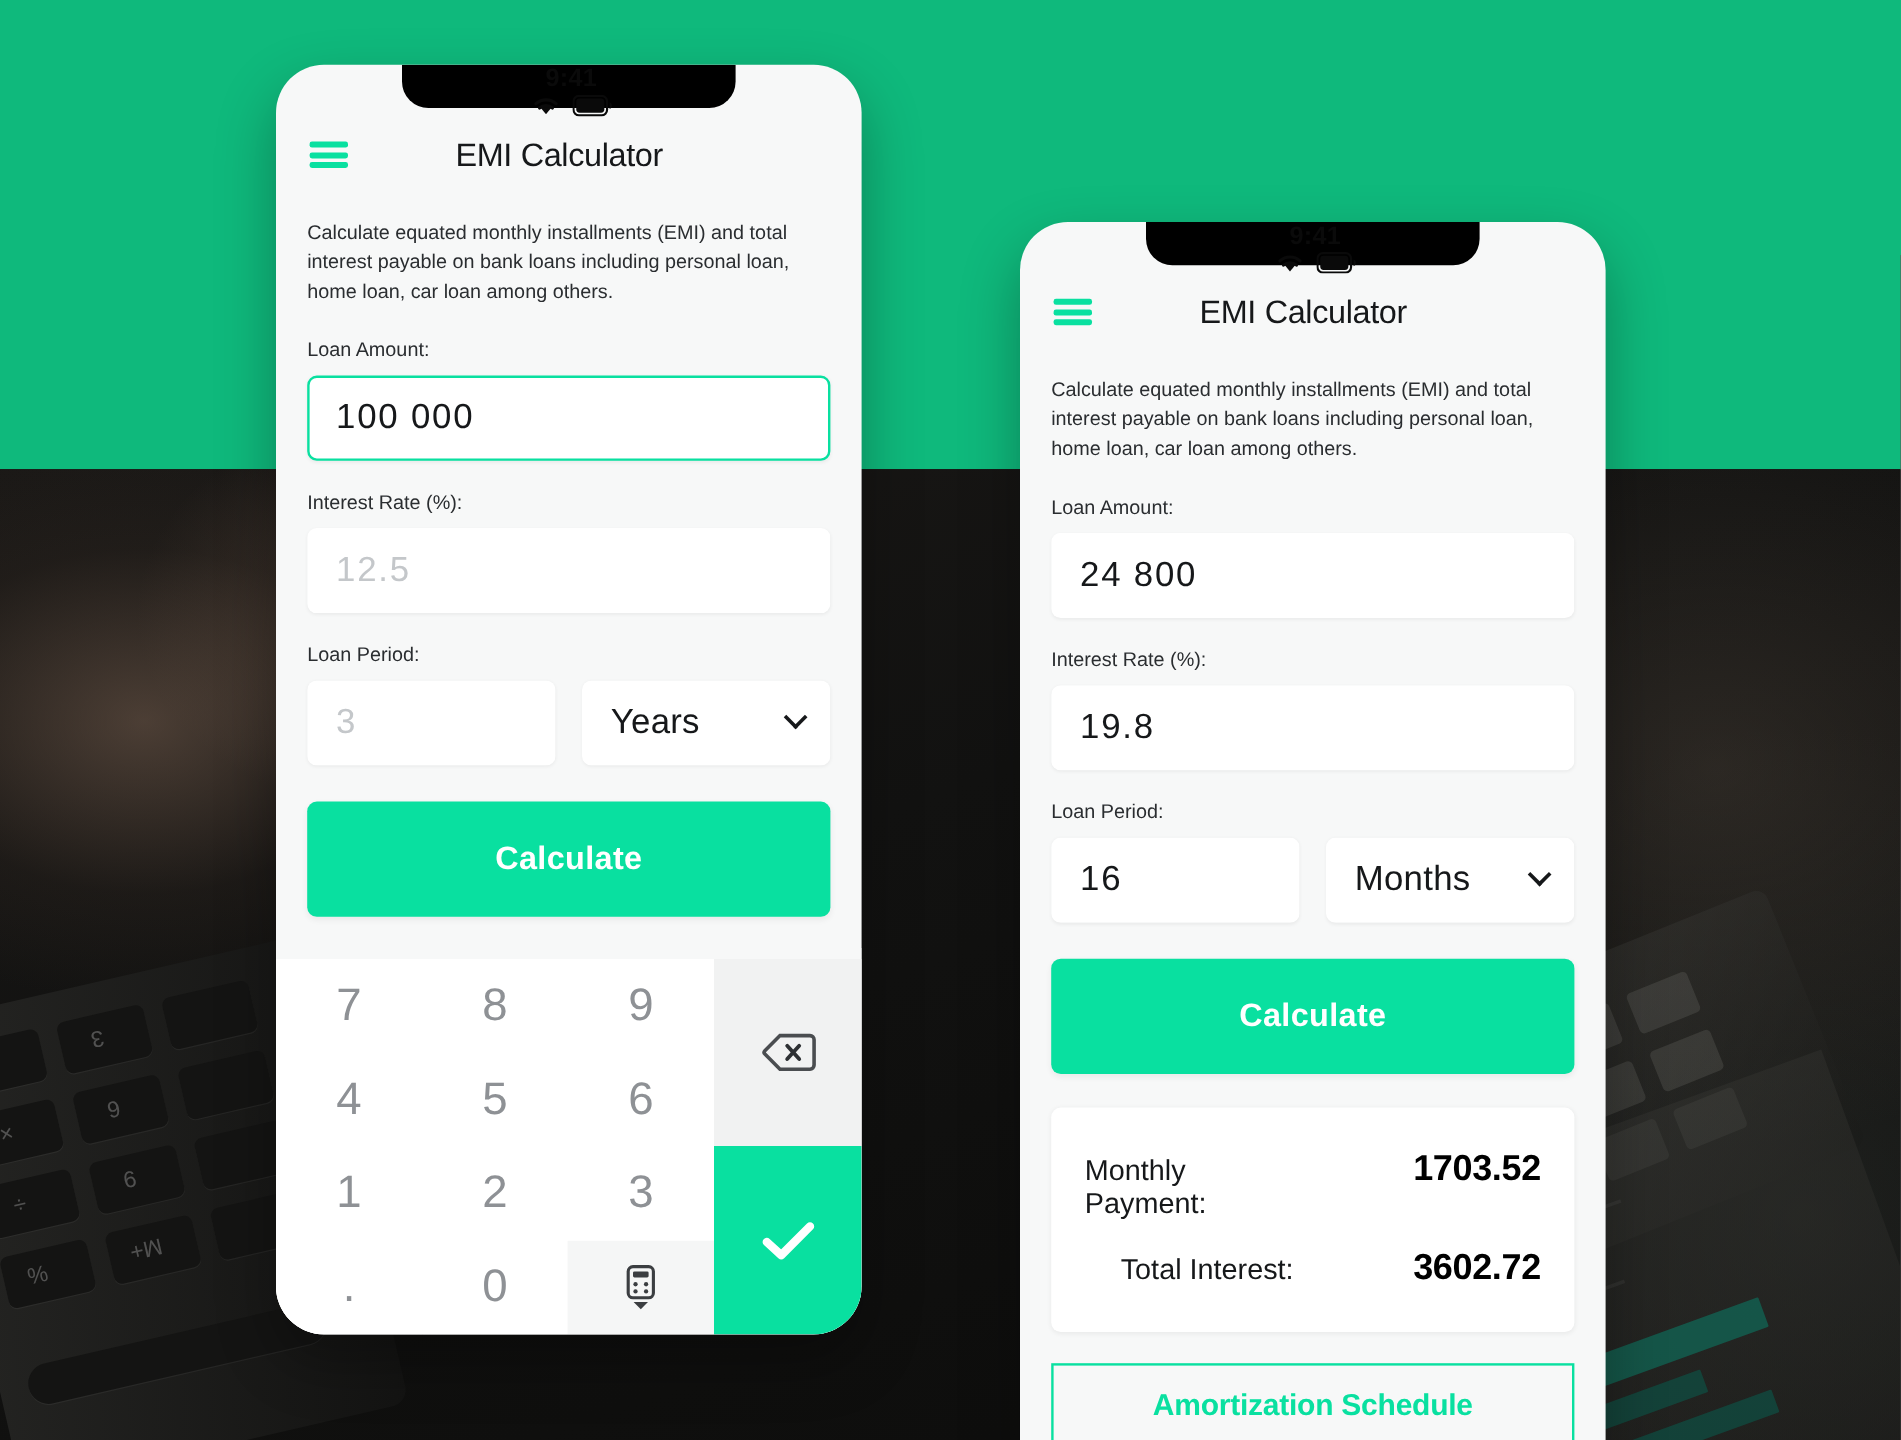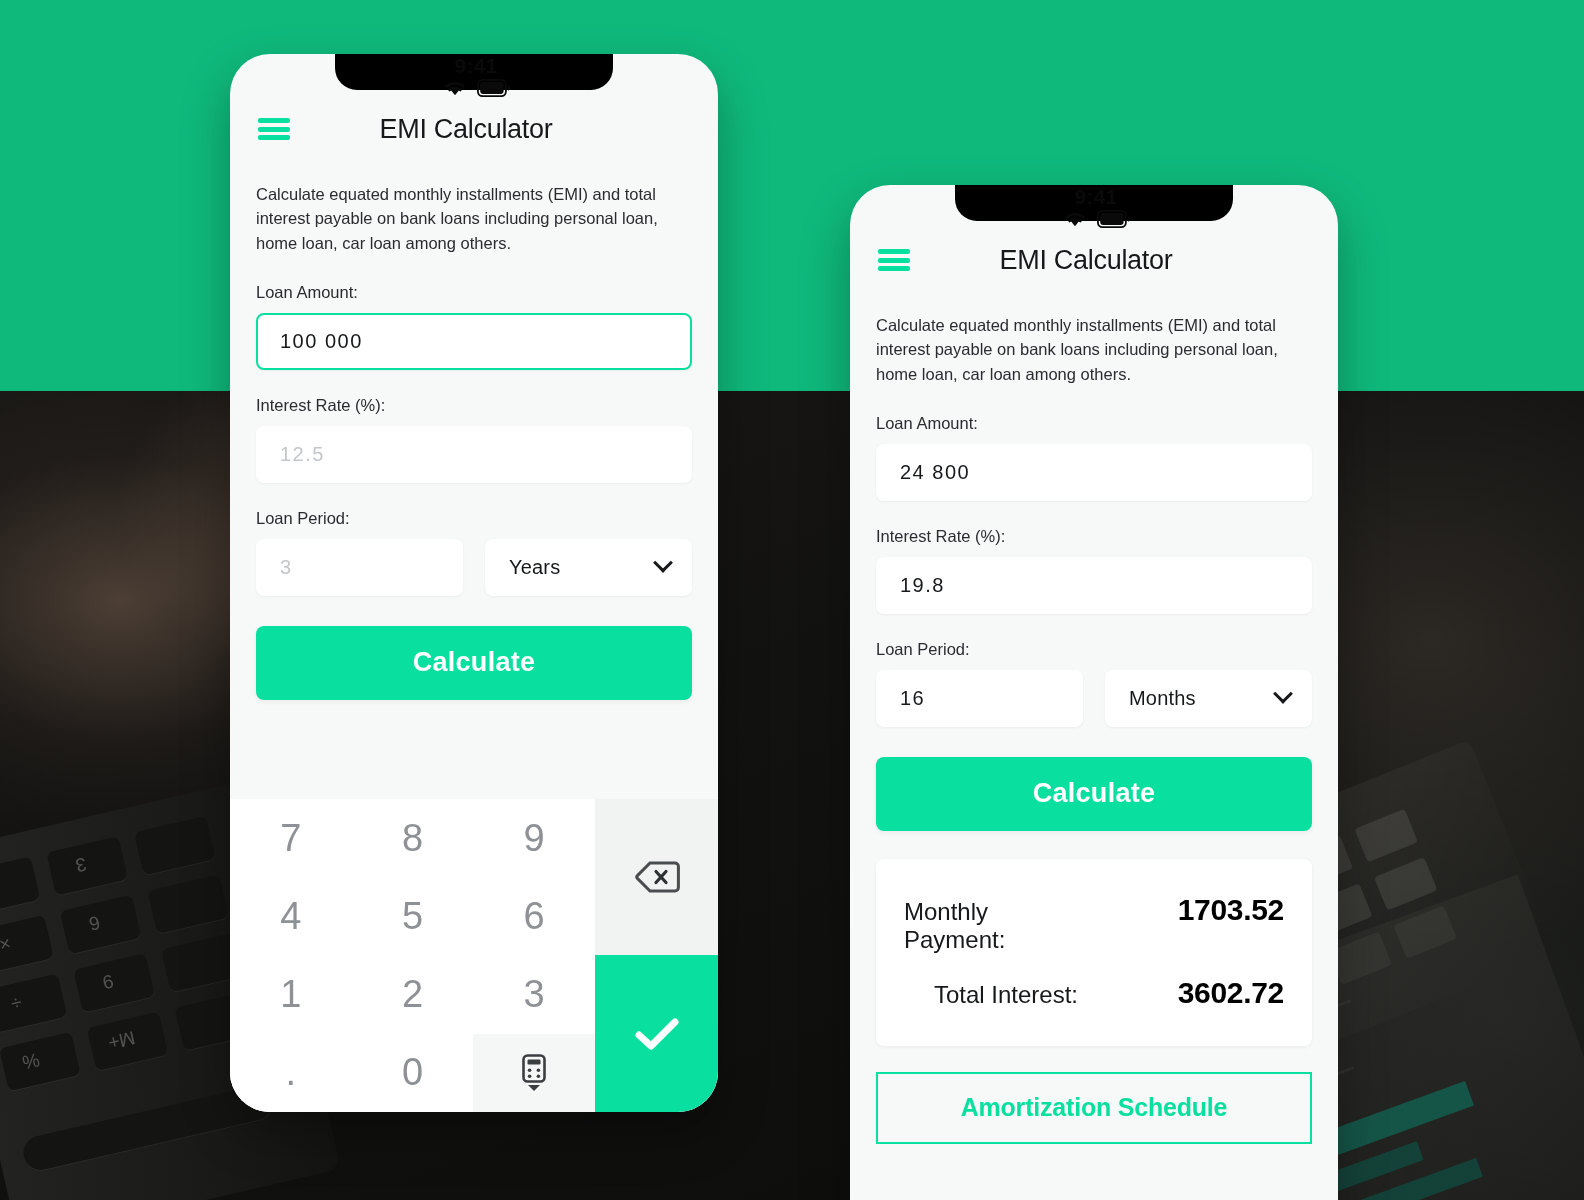--- a/index.html
+++ b/index.html
@@ -158,24 +158,24 @@
     max-width: 410px;
   }
   .field-label {
     font-size: 16.5px;
     color: #2a2d30;
     margin-bottom: 11px;
   }
   .field {
     background: #ffffff;
     border-radius: 8px;
-    height: 57px;
+    height: 71px;
     display: flex; align-items: center;
     padding: 0 22px;
-    font-size: 20px;
+    font-size: 29px;
     color: #16181a;
     letter-spacing: 1.5px;
     border: 2px solid transparent;
     box-shadow: 0 1px 3px rgba(0,0,0,0.05);
     margin-bottom: 26px;
   }
   .field.focused { border-color: #09e0a0; }
   .field.placeholder { color: #c4c7ca; }
 
   .period-row {
@@ -192,21 +192,21 @@
   }
   .chev {
     display: inline-block;
     width: 14px; height: 14px;
     border-right: 3.4px solid #16181a;
     border-bottom: 3.4px solid #16181a;
     transform: rotate(45deg) translate(-3px,-3px);
   }
 
   .btn-primary {
-    height: 74px;
+    height: 96px;
     background: #09e0a0;
     border-radius: 8px;
     display: flex; align-items: center; justify-content: center;
     color: #ffffff;
     font-size: 27px;
     font-weight: bold;
     letter-spacing: 0.3px;
     cursor: pointer;
     box-shadow: 0 2px 5px rgba(0,0,0,0.06);
   }

